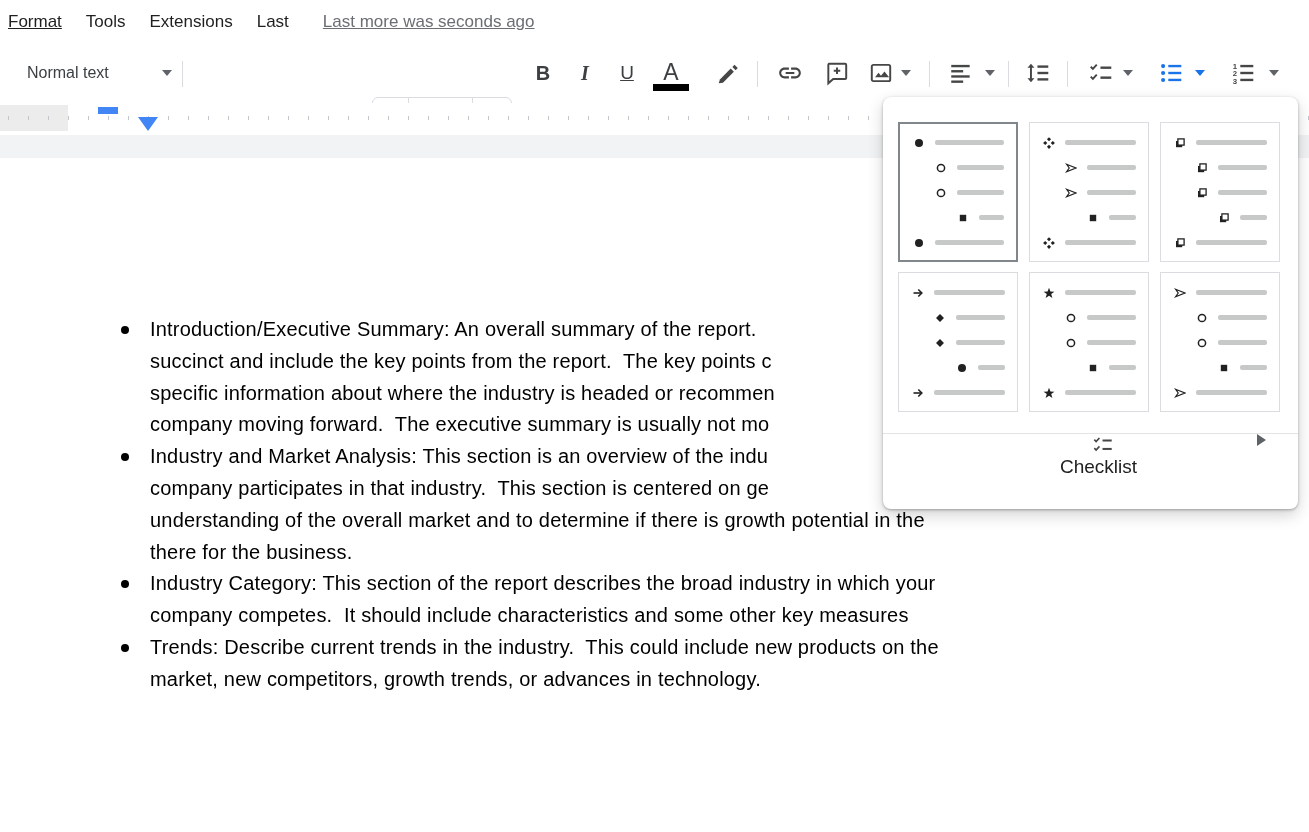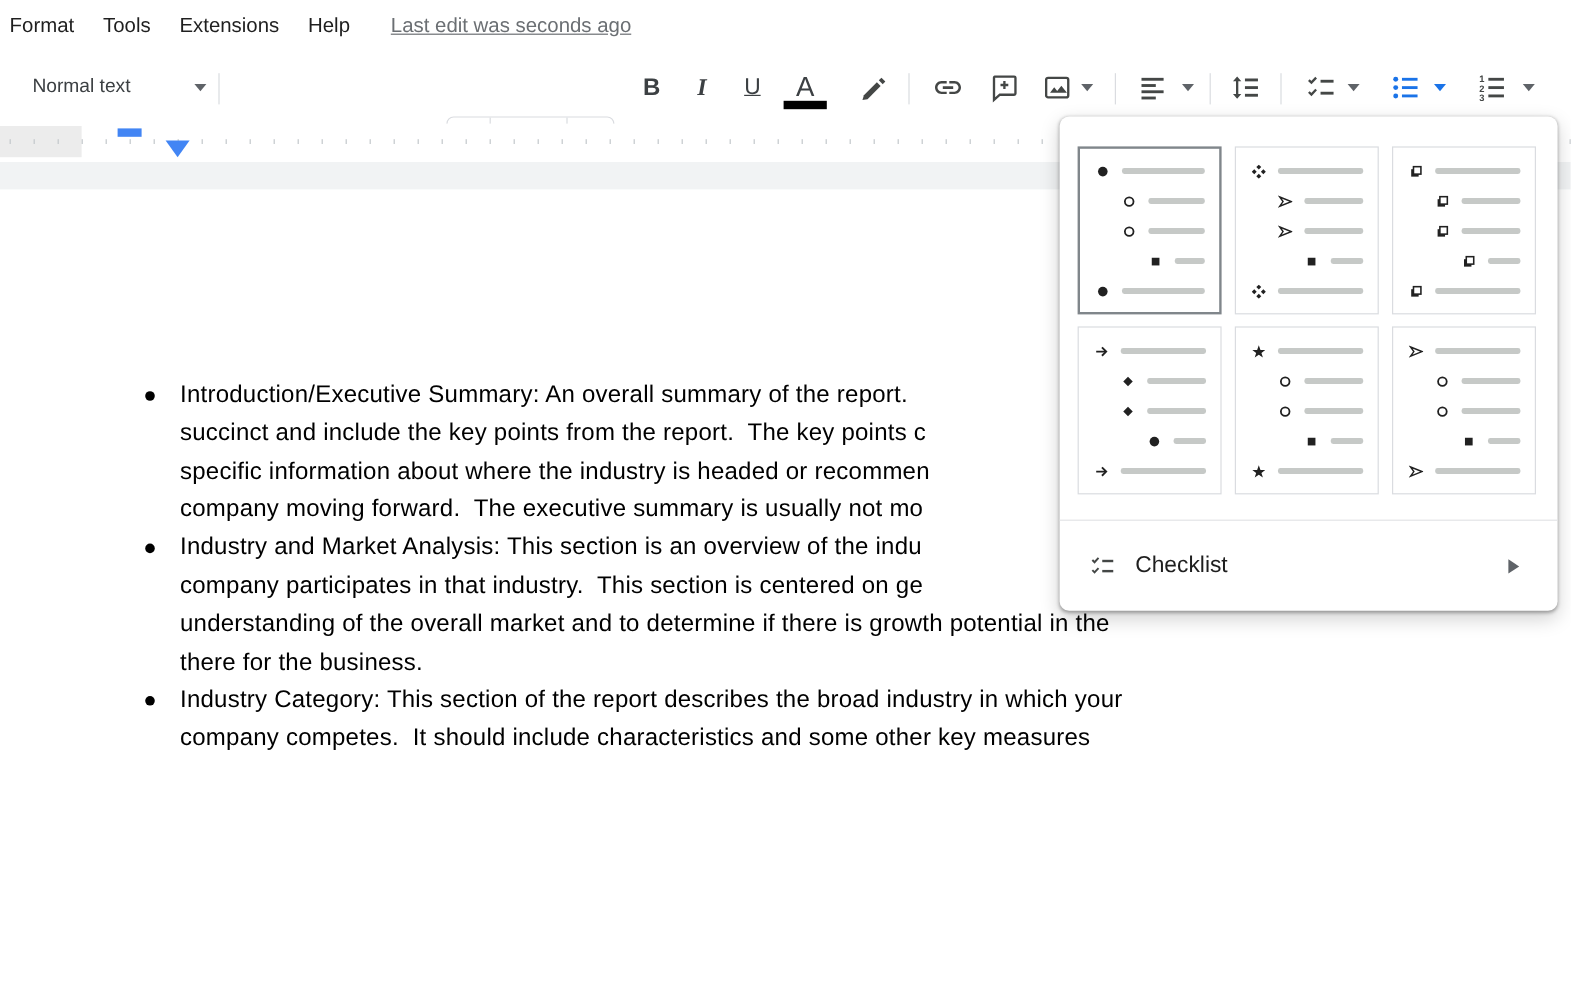--- a/index.html
+++ b/index.html
@@ -4,21 +4,21 @@
 <style>
   * { margin:0; padding:0; box-sizing:border-box; }
   html,body { width:1309px; height:832px; overflow:hidden; background:#fff;
               font-family:"Liberation Sans","DejaVu Sans",sans-serif; }
   #app { position:relative; width:1309px; height:832px; background:#fff; }
 
   
   .menu-bar { position:absolute; left:0; top:0; width:100%; height:44px;
               display:flex; align-items:center; }
   .menu-item { font-size:17px; color:#1f1f1f; padding:0 12px; cursor:default; }
-  .menu-item:first-child { padding-left:8px; }
+  .menu-item:first-child { padding-left:8px;text-decoration:underline; }
   .last-edit { font-size:17px; color:#6b6f73; text-decoration:underline; margin-left:22px; }
 
   
   .toolbar { position:absolute; left:0; top:44px; width:100%; height:58px; background:#fff; }
   .tb { position:absolute; top:0; height:58px; display:flex; align-items:center; justify-content:center; }
   .tb-label { font-size:16px; color:#3c4043; }
   .dd-arrow { width:0; height:0; border-left:5px solid transparent; border-right:5px solid transparent;
               border-top:6px solid #5f6368; }
   .dd-arrow.blue { border-top-color:#1a73e8; }
   .tb-divider { position:absolute; top:17px; width:1px; height:26px; background:#dadce0; }
@@ -65,39 +65,39 @@
   .tiles { position:absolute; left:15px; top:25px; width:385px;
            display:grid; grid-template-columns:repeat(3,120px); grid-auto-rows:140px;
            column-gap:11px; row-gap:10px; }
   .tile { border:1px solid #dadce0; background:#fff; padding:7px 0 0 0; cursor:pointer; }
   .tile.selected { border:2px solid #80868b; padding:6px 0 0 0; }
   .tile-row { height:25px; display:flex; align-items:center; }
   .tile-glyph { width:14px; height:14px; display:flex; align-items:center; justify-content:center; flex:0 0 14px; }
   .tile-bar { height:5px; background:#c6c9c7; border-radius:2px; flex:1; margin-left:9px; margin-right:12px; }
   .dd-divider { position:absolute; left:0; top:336px; width:100%; height:1px; background:#e3e4e6; }
   .checklist-row { position:absolute; left:0; top:337px; width:100%; height:75px;
-                   display:flex; align-items:center; cursor:pointer; }
+                   display:flex; align-items:center; cursor:pointer;flex-direction:column; }
   .checklist-row .ck-icon { margin-left:25px; }
   .checklist-label { font-size:19px; color:#1f1f1f; margin-left:16px; }
   .submenu-arrow { position:absolute; right:32px; width:0; height:0;
                    border-top:6px solid transparent; border-bottom:6px solid transparent;
                    border-left:9px solid #5f6368; }
   svg { display:block; }
 </style>
 </head>
 <body>
 
 <div id="app">
 
   <div class="menu-bar">
     <div class="menu-item">Format</div>
     <div class="menu-item">Tools</div>
     <div class="menu-item">Extensions</div>
-    <div class="menu-item">Help</div>
-    <div class="last-edit">Last edit was seconds ago</div>
+    <div class="menu-item">Last</div>
+    <div class="last-edit">Last more was seconds ago</div>
   </div>
 
   <div class="toolbar">
     <div class="tb" style="left:27px; width:145px; justify-content:space-between;">
       <span class="tb-label">Normal text</span>
       <span class="dd-arrow"></span>
     </div>
     <div class="tb-divider" style="left:182px;"></div>
     <div class="size-group">
       <div class="size-cell size-minus">−</div>
@@ -302,20 +302,25 @@
         <div class="doc-line">Industry and Market Analysis: This section is an overview of the indu</div>
         <div class="doc-line">company participates in that industry.  This section is centered on ge</div>
         <div class="doc-line">understanding of the overall market and to determine if there is growth potential in the</div>
         <div class="doc-line">there for the business.</div>
       </div>
       <div class="doc-item">
         <span class="doc-bullet"></span>
         <div class="doc-line">Industry Category: This section of the report describes the broad industry in which your</div>
         <div class="doc-line">company competes.  It should include characteristics and some other key measures</div>
       </div>
+      <div class="doc-item">
+        <span class="doc-bullet"></span>
+        <div class="doc-line">Trends: Describe current trends in the industry.  This could include new products on the</div>
+        <div class="doc-line">market, new competitors, growth trends, or advances in technology.</div>
+      </div>
     </div>
 
   <div class="dropdown">
     <div class="tiles" id="tiles">
         <div class="tile selected">
           <div class="tile-row" style="padding-left: 12px;">
             <span class="tile-glyph">
               <svg width="12" height="12" viewBox="0 0 12 12">
                 <circle cx="6" cy="6" r="4" fill="#212121"></circle>
               </svg>

